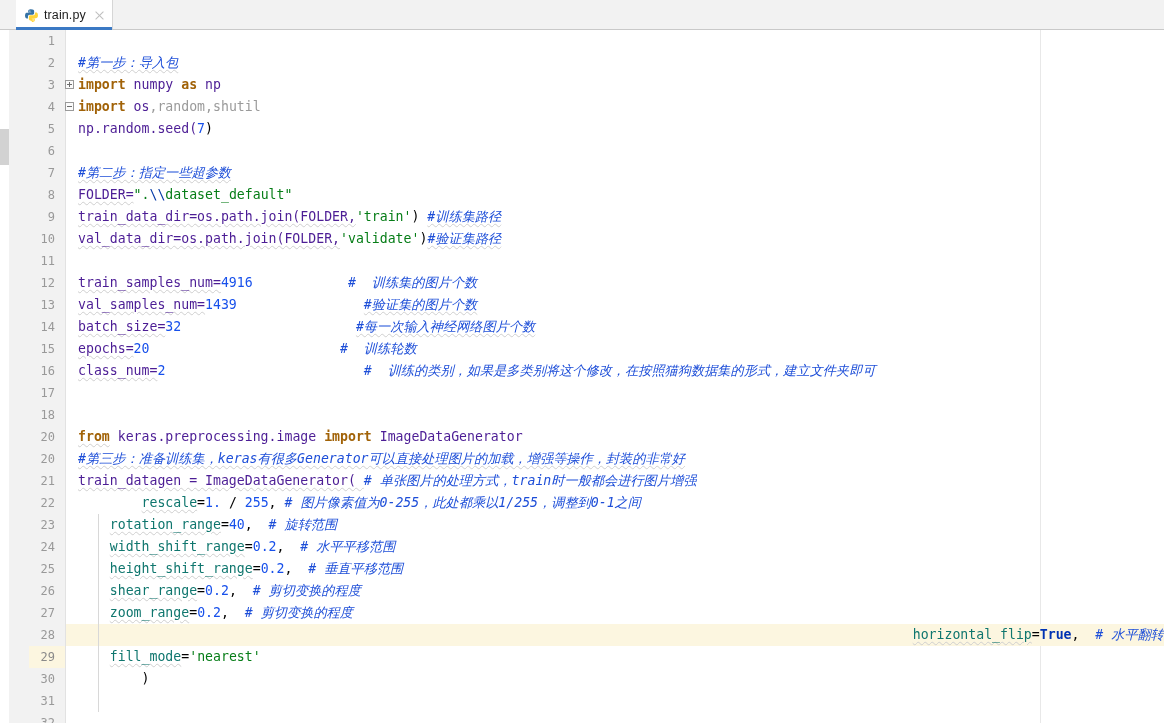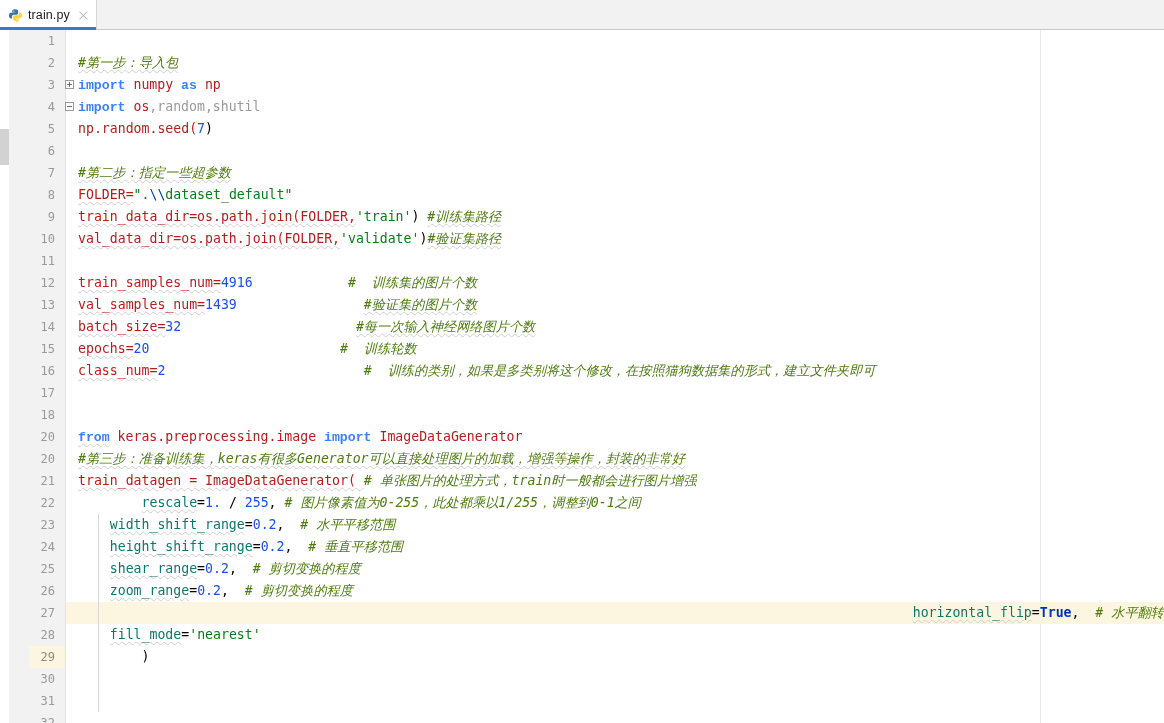--- a/index.html
+++ b/index.html
@@ -20,20 +20,21 @@
   }
 
   
   .tabbar {
     position: relative;
     height: 30px;
     background: #f2f2f2;
     border-bottom: 1px solid #c9c9c9;
     display: flex;
     align-items: stretch;
+    padding-left: 16px;
   }
   .tab {
     position: relative;
     display: flex;
     align-items: center;
     gap: 5px;
     padding: 0 6px 0 8px;
     background: #ffffff;
     height: 30px;
     min-width: 96px;
@@ -187,27 +188,27 @@
     color: #000000;
     padding-left: 12px;
     position: relative;
   }
   .cline.current {
     background: #fcf6e0;
     text-align: right;
   }
 
   
-  .kw   { color: #3b82f6; font-weight: bold; font-family: Liberation Mono, monospace; }
-  .id   { color: #b91c1c; }
+  .kw   { color: #a16207; font-weight: bold; }
+  .id   { color: #4c1d95; }
   .dim  { color: #9a9a9a; }
   .num  { color: #1750eb; }
   .str  { color: #067d17; }
   .esc  { color: #0037a6; }
-  .cmt  { color: #4d7c0f; font-style: italic; }
+  .cmt  { color: #1d4ed8; font-style: italic; }
   .kwarg{ color: #0f766e; }
   .bool { color: #0033b3; font-weight: bold; }
   .op   { color: #000000; }
 
   
   .sq {
     text-decoration: underline;
     text-decoration-style: wavy;
     text-decoration-color: #cfcfcf;
     text-decoration-thickness: 1px;
@@ -320,20 +321,21 @@
         <div class="cline">&nbsp;</div>
 
         <div class="cline"><span class="kw sq">from</span><span class="id"> keras.preprocessing.image </span><span class="kw">import</span><span class="id"> ImageDataGenerator</span></div>
 
         <div class="cline"><span class="cmt sq">#第三步：准备训练集，keras有很多Generator可以直接处理图片的加载，增强等操作，封装的非常好</span></div>
 
         <div class="cline"><span class="id sq">train_datagen = ImageDataGenerator( </span><span class="cmt"># 单张图片的处理方式，train时一般都会进行图片增强</span></div>
 
         <div class="cline"><span>        </span><span class="kwarg sq">rescale</span><span class="op">=</span><span class="num">1.</span><span class="op"> / </span><span class="num">255</span><span class="op">, </span><span class="cmt"># 图片像素值为0-255，此处都乘以1/255，调整到0-1之间</span></div>
 
+        <div class="cline"><span>    </span><span class="kwarg sq">rotation_range</span><span class="op">=</span><span class="num">40</span><span class="op">,  </span><span class="cmt"># 旋转范围</span></div>
 
         <div class="cline"><span>    </span><span class="kwarg sq">width_shift_range</span><span class="op">=</span><span class="num">0.2</span><span class="op">,  </span><span class="cmt"># 水平平移范围</span></div>
 
         <div class="cline"><span>    </span><span class="kwarg sq">height_shift_range</span><span class="op">=</span><span class="num">0.2</span><span class="op">,  </span><span class="cmt"># 垂直平移范围</span></div>
 
         <div class="cline"><span>    </span><span class="kwarg sq">shear_range</span><span class="op">=</span><span class="num">0.2</span><span class="op">,  </span><span class="cmt"># 剪切变换的程度</span></div>
 
         <div class="cline"><span>    </span><span class="kwarg sq">zoom_range</span><span class="op">=</span><span class="num">0.2</span><span class="op">,  </span><span class="cmt"># 剪切变换的程度</span></div>
 
         <div class="cline current"><span>    </span><span class="kwarg sq">horizontal_flip</span><span class="op">=</span><span class="bool">True</span><span class="op">,  </span><span class="cmt"># 水平翻转</span></div>

